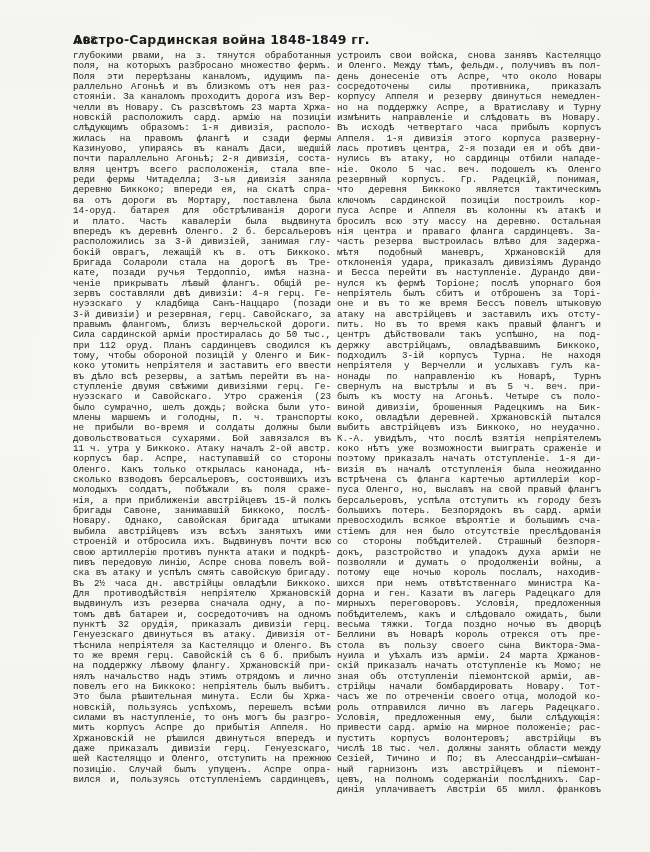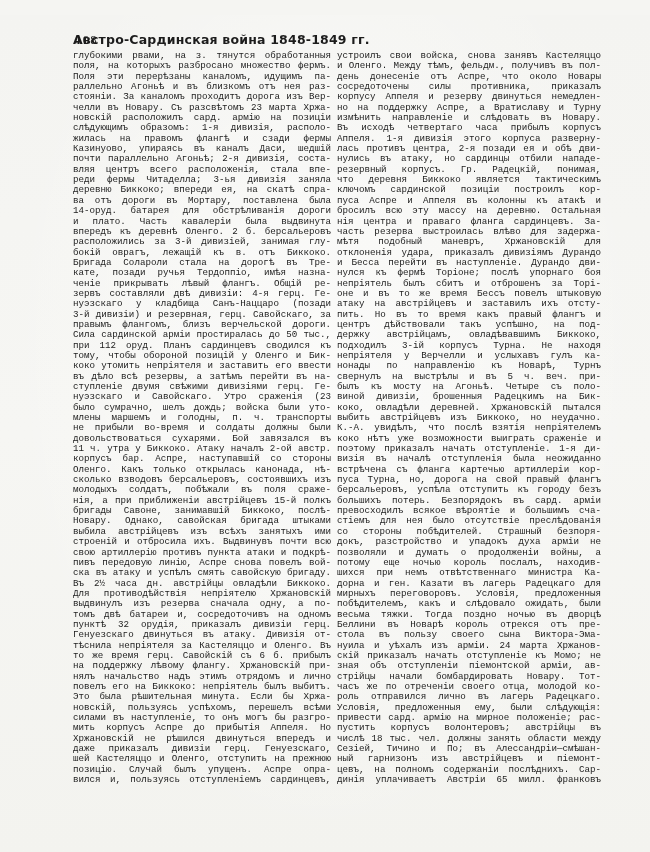--- a/index.html
+++ b/index.html
@@ -156,20 +156,21 @@
         <div class="line">и Оленго. Между тѣмъ, фельдм., получивъ въ пол-</div>
         <div class="line">день донесеніе отъ Аспре, что около Новары</div>
         <div class="line">сосредоточены силы противника, приказалъ</div>
         <div class="line">корпусу Аппеля и резерву двинуться немедлен-</div>
         <div class="line">но на поддержку Аспре, а Вратиславу и Турну</div>
         <div class="line">измѣнить направленіе и слѣдовать въ Новару.</div>
         <div class="line">Въ исходѣ четвертаго часа прибылъ корпусъ</div>
         <div class="line">Аппеля. 1-я дивизія этого корпуса разверну-</div>
         <div class="line">лась противъ центра, 2-я позади ея и обѣ дви-</div>
         <div class="line">нулись въ атаку, но сардинцы отбили нападе-</div>
+        <div class="line">ніе. Около 5 час. веч. подошелъ къ Оленго</div>
         <div class="line">резервный корпусъ. Гр. Радецкій, понимая,</div>
         <div class="line">что деревня Биккоко является тактическимъ</div>
         <div class="line">ключомъ сардинской позиціи построилъ кор-</div>
         <div class="line">пуса Аспре и Аппеля въ колонны къ атакѣ и</div>
         <div class="line">бросилъ всю эту массу на деревню. Остальная</div>
         <div class="line">нія центра и праваго фланга сардинцевъ. За-</div>
         <div class="line">часть резерва выстроилась влѣво для задержа-</div>
         <div class="line">мѣтя подобный маневръ, Хржановскій для</div>
         <div class="line">отклоненія удара, приказалъ дивизіямъ Дурандо</div>
         <div class="line">и Бесса перейти въ наступленіе. Дурандо дви-</div>
@@ -186,21 +187,21 @@
         <div class="line">свернулъ на выстрѣлы и въ 5 ч. веч. при-</div>
         <div class="line">былъ къ мосту на Агоньѣ. Четыре съ поло-</div>
         <div class="line">виной дивизіи, брошенныя Радецкимъ на Бик-</div>
         <div class="line">коко, овладѣли деревней. Хржановскій пытался</div>
         <div class="line">выбить австрійцевъ изъ Биккоко, но неудачно.</div>
         <div class="line">К.-А. увидѣлъ, что послѣ взятія непріятелемъ Бик-</div>
         <div class="line">коко нѣтъ уже возможности выиграть сраженіе и</div>
         <div class="line">поэтому приказалъ начать отступленіе. 1-я ди-</div>
         <div class="line">визія въ началѣ отступленія была неожиданно</div>
         <div class="line">встрѣчена съ фланга картечью артиллеріи кор-</div>
-        <div class="line">пуса Турна, но, дорога на свой правый флангъ</div>
+        <div class="line">пуса Оленго, но, выславъ на свой правый флангъ</div>
         <div class="line">берсальеровъ, успѣла отступить къ городу безъ</div>
         <div class="line">большихъ потерь. Безпорядокъ въ сард. арміи</div>
         <div class="line">превосходилъ всякое вѣроятіе и большимъ сча-</div>
         <div class="line">стіемъ для нея было отсутствіе преслѣдованія</div>
         <div class="line">со стороны побѣдителей. Страшный безпоря-</div>
         <div class="line">докъ, разстройство и упадокъ духа арміи не</div>
         <div class="line">позволяли и думать о продолженіи войны, а</div>
         <div class="line">потому еще ночью король послалъ, находив-</div>
         <div class="line">шихся при немъ отвѣтственнаго министра Ка-</div>
         <div class="line">дорна и ген. Казати въ лагерь Радецкаго для</div>

